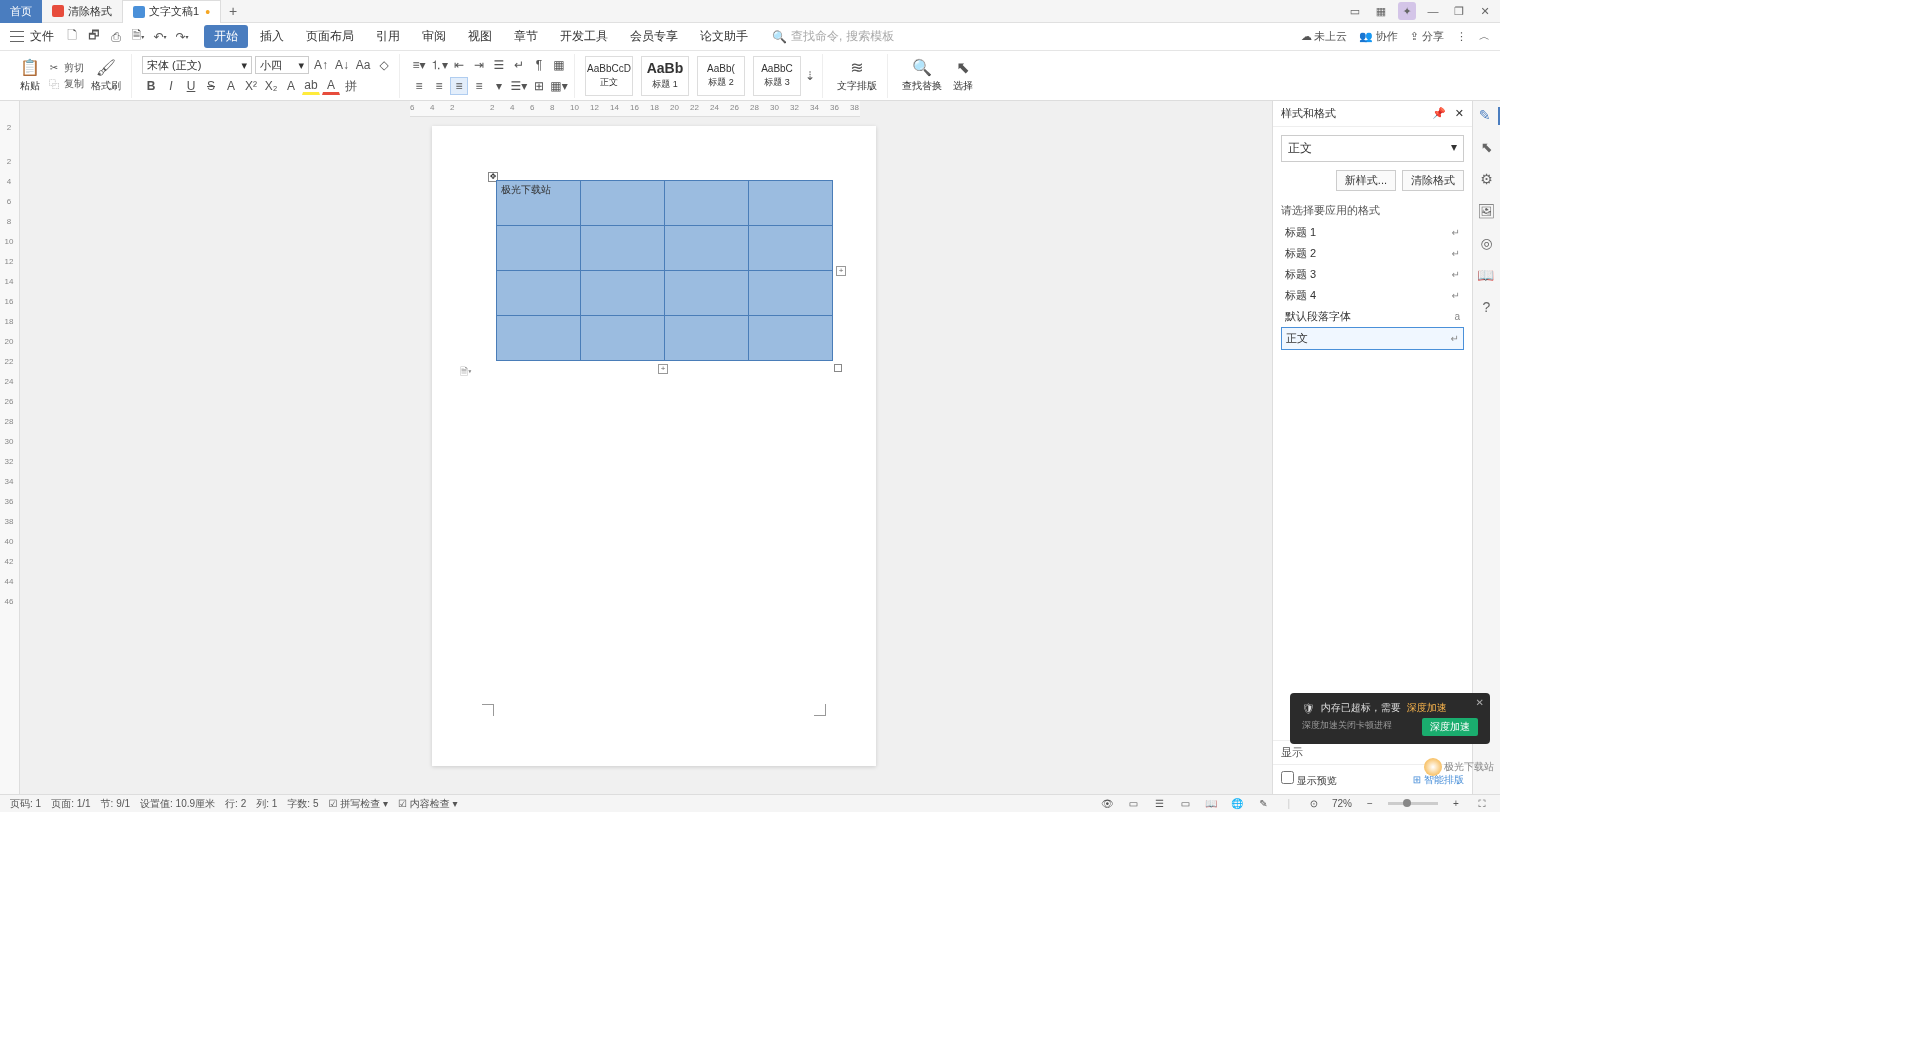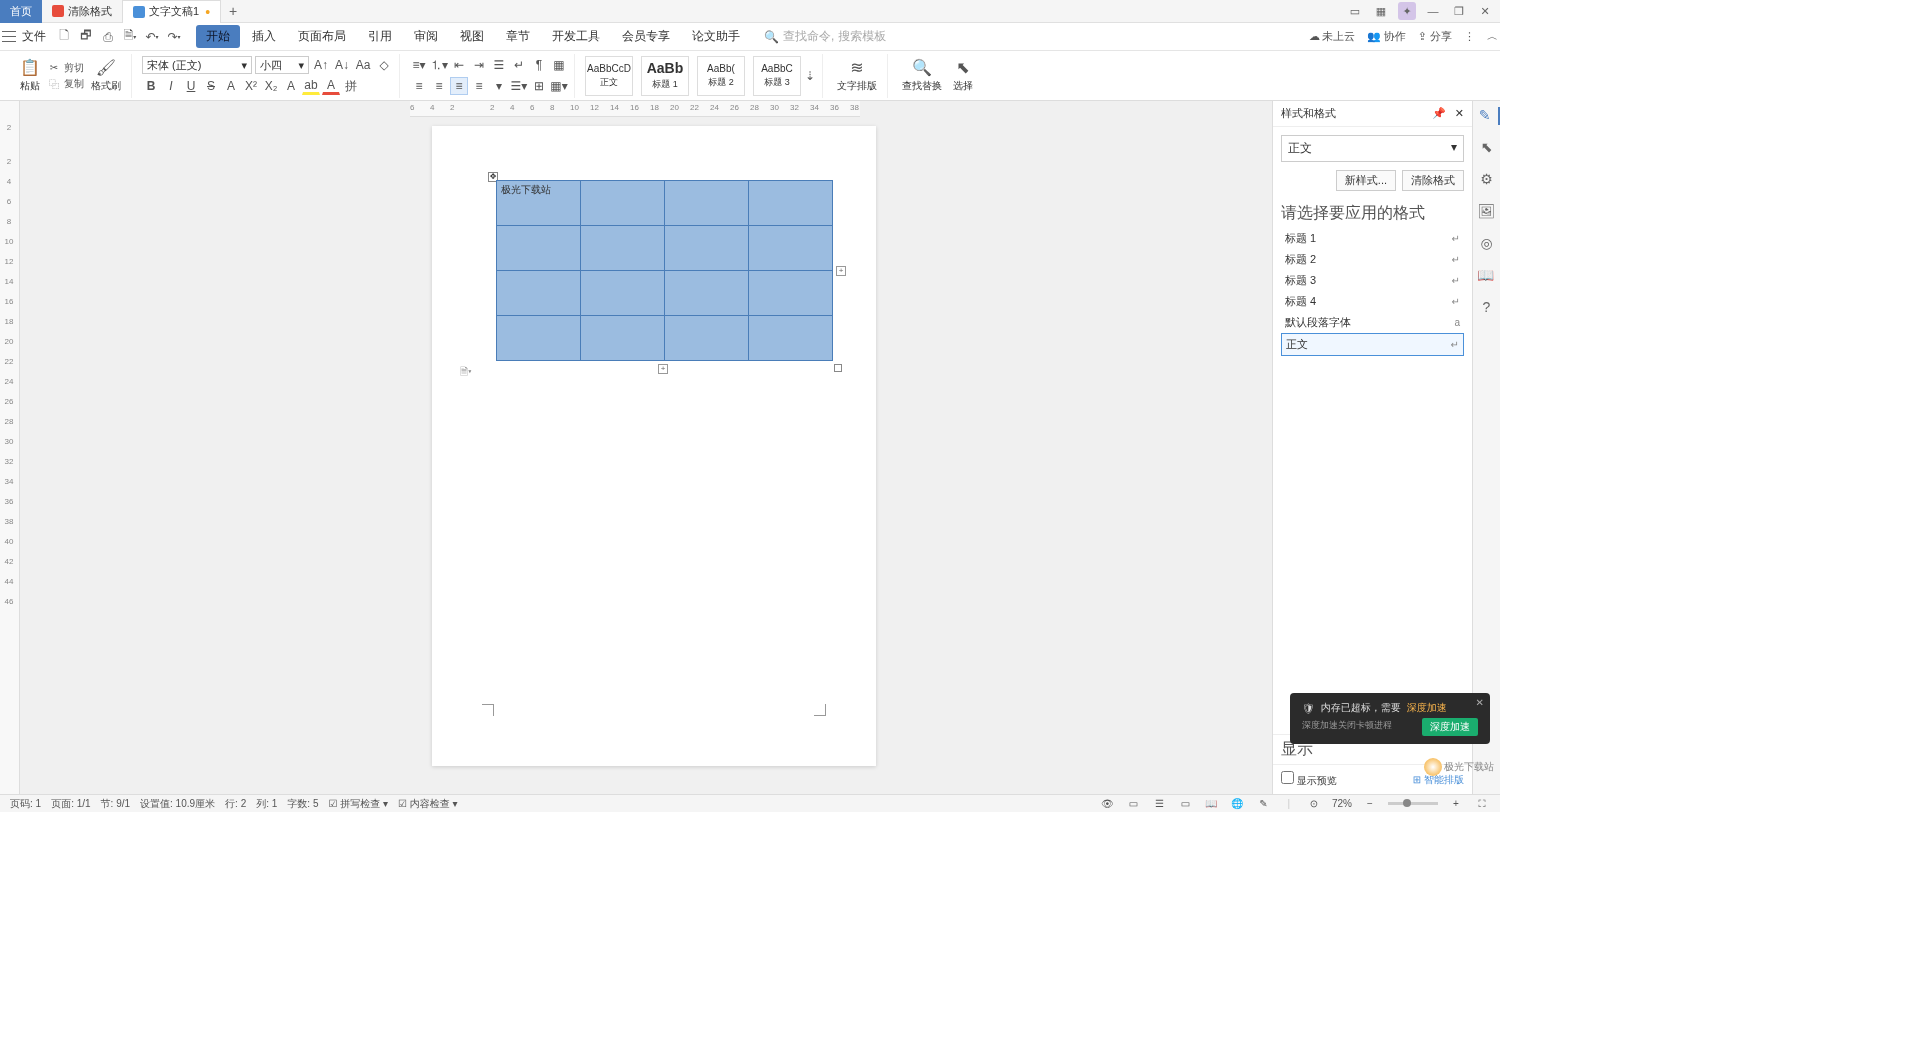--- a/index.html
+++ b/index.html
@@ -14,29 +14,29 @@
 .tab-icon.blue { background: #4a90d9; }
 .tab.doc { background: #fff; border-top: 1px solid #ddd; border-right: 1px solid #ddd; border-left: 1px solid #ddd; justify-content: space-between; }
 .tab-dirty { color: #f5a623; margin-left: 6px; font-size: 14px; }
 .tab-add { width: 24px; text-align: center; color: #666; font-size: 14px; }
 .titlebar-spacer { flex: 1; }
 .win-controls { display: flex; gap: 8px; padding-right: 6px; }
 .win-btn { width: 18px; height: 18px; display: flex; align-items: center; justify-content: center; color: #666; font-size: 11px; }
 .win-btn.ai { background: #d4c5e8; border-radius: 3px; }
 
 
-.menubar { height: 28px; background: #fff; display: flex; align-items: center; padding: 0 2px; border-bottom: 1px solid #e5e5e5; }
+.menubar { height: 28px; background: #fff; display: flex; align-items: center; padding: 0 10px; border-bottom: 1px solid #e5e5e5; }
 .hamburger { width: 14px; height: 14px; margin-right: 6px; display: flex; flex-direction: column; justify-content: space-around; }
 .hamburger span { height: 1px; background: #666; }
 .menu-file { font-size: 12px; margin-right: 10px; }
 .qat { display: flex; gap: 6px; align-items: center; margin-right: 14px; }
 .qat-btn { width: 16px; height: 16px; display: flex; align-items: center; justify-content: center; color: #555; }
 .menu-tabs { display: flex; gap: 2px; }
 .menu-tab { padding: 3px 10px; font-size: 12px; border-radius: 3px; }
-.menu-tab.active { background: #4a7dbf; color: #0f172a; }
+.menu-tab.active { background: #4a7dbf; color: #ffffff; }
 .menubar-right { margin-left: auto; display: flex; align-items: center; gap: 12px; font-size: 11px; color: #555; }
 .search-cmd { color: #aaa; display: flex; align-items: center; gap: 4px; }
 .cloud { display: flex; align-items: center; gap: 2px; }
 
 
 .ribbon { height: 50px; background: #fff; display: flex; align-items: center; padding: 0 10px; border-bottom: 1px solid #ddd; gap: 4px; }
 .rib-group { display: flex; align-items: center; gap: 3px; padding: 0 6px; border-right: 1px solid #eee; height: 44px; }
 .rib-vbtn { display: flex; flex-direction: column; align-items: center; justify-content: center; gap: 2px; font-size: 10px; padding: 0 4px; height: 40px; }
 .rib-vbtn .icn { font-size: 16px; color: #555; }
 .rib-col { display: flex; flex-direction: column; gap: 2px; }
@@ -69,21 +69,21 @@
 .doc-table td { width: 84px; height: 45px; border: 1px solid #4a7db8; background: #9bbce0; font-size: 10px; vertical-align: top; padding: 2px 4px; }
 .tbl-add { position: absolute; width: 10px; height: 10px; border: 1px solid #999; background: #fff; font-size: 8px; text-align: center; line-height: 8px; color: #666; }
 .corner-mark { position: absolute; width: 12px; height: 12px; border-left: 1px solid #999; border-bottom: 1px solid #999; }
 
 
 .right-panel { width: 200px; background: #fff; border-left: 1px solid #ddd; display: flex; flex-direction: column; }
 .rp-header { height: 26px; display: flex; align-items: center; justify-content: space-between; padding: 0 8px; font-size: 11px; border-bottom: 1px solid #eee; }
 .rp-style-sel { margin: 8px; border: 1px solid #ccc; padding: 4px 6px; display: flex; justify-content: space-between; font-size: 12px; }
 .rp-btns { display: flex; gap: 6px; justify-content: flex-end; padding: 0 8px 8px; }
 .rp-btn { border: 1px solid #ccc; padding: 2px 8px; font-size: 11px; background: #fafafa; }
-.rp-label { padding: 4px 8px; font-size: 16px; color: #555; }
+.rp-label { padding: 4px 8px; font-size: 11px; color: #555; }
 .rp-list { padding: 0 8px; }
 .rp-item { padding: 3px 4px; font-size: 11px; display: flex; justify-content: space-between; align-items: center; }
 .rp-item.sel { border: 1px solid #4a90d9; background: #f0f7ff; }
 .rp-ret { font-size: 10px; color: #888; }
 .rp-footer { margin-top: auto; padding: 6px 8px; display: flex; justify-content: space-between; align-items: center; border-top: 1px solid #eee; font-size: 10px; }
 .rp-link { color: #4a90d9; }
 
 
 .sidebar-icons { width: 28px; background: #f5f5f5; border-left: 1px solid #ddd; display: flex; flex-direction: column; align-items: center; padding-top: 6px; gap: 14px; }
 .sbi { width: 18px; height: 18px; color: #666; font-size: 14px; text-align: center; }

